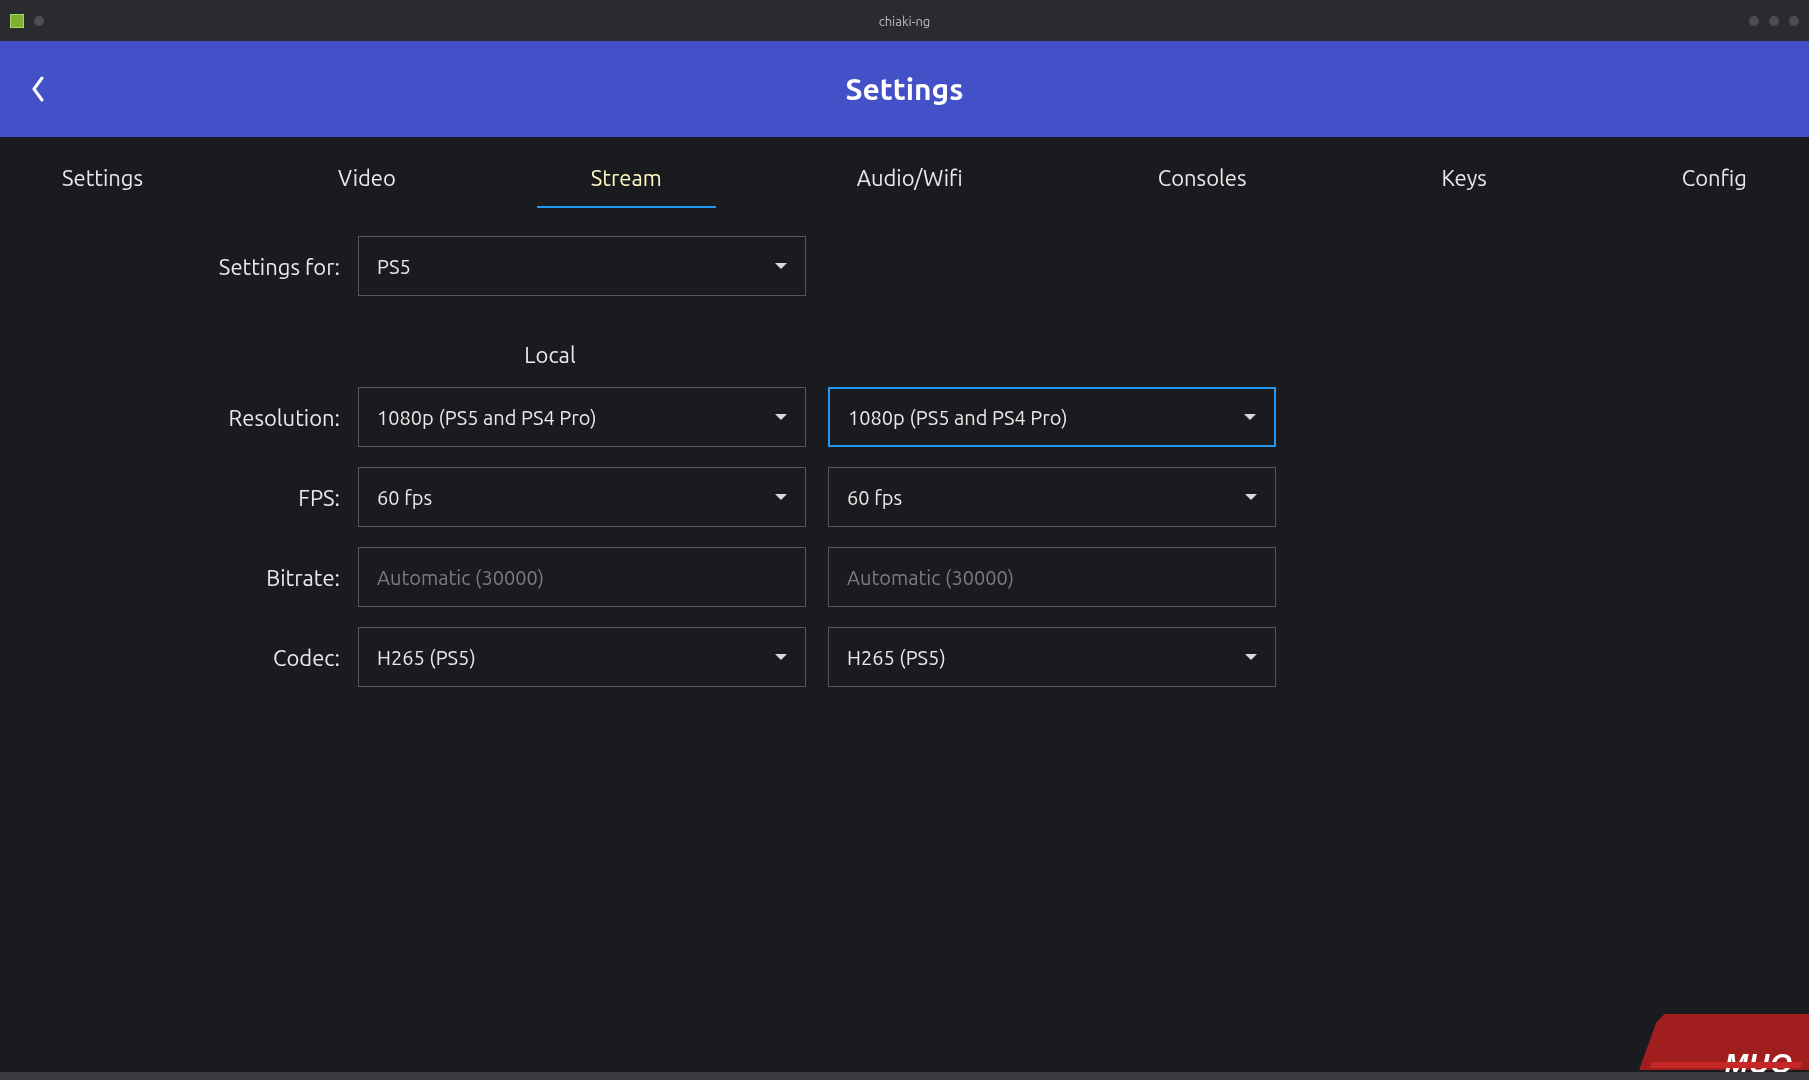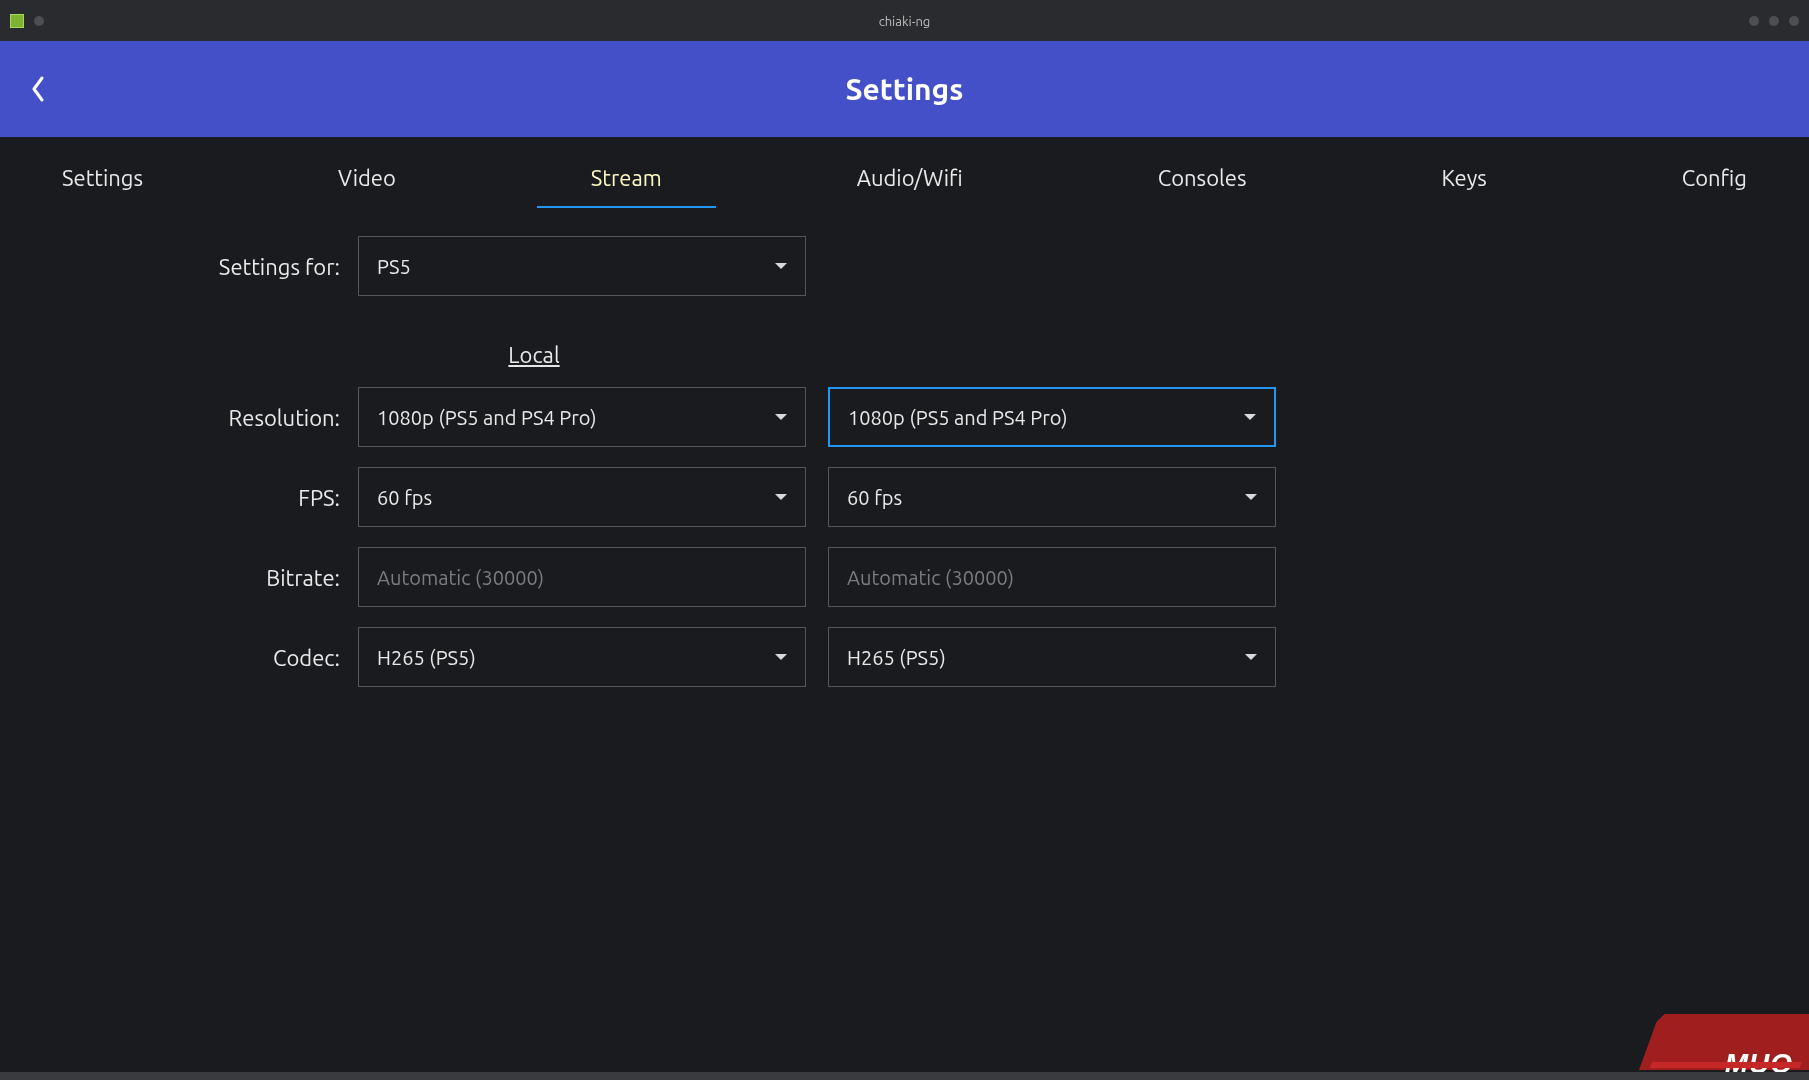--- a/index.html
+++ b/index.html
@@ -94,22 +94,21 @@
   }
   .row .label {
     text-align: right;
     padding-right: 18px;
     font-size: 22px;
     color: #eaeaea;
   }
   .header-row {
     display: grid;
     grid-template-columns: 310px 448px 22px 448px;
-    margin: 46px 0 20px 0;
-    text-decoration: underline;
+    margin: 46px 0 20px 16px;
   }
   .col-header {
     text-align: center;
     font-size: 22px;
     color: #eaeaea;
   }
 
   .select, .text-input {
     height: 60px;
     border: 1px solid #55565a;

